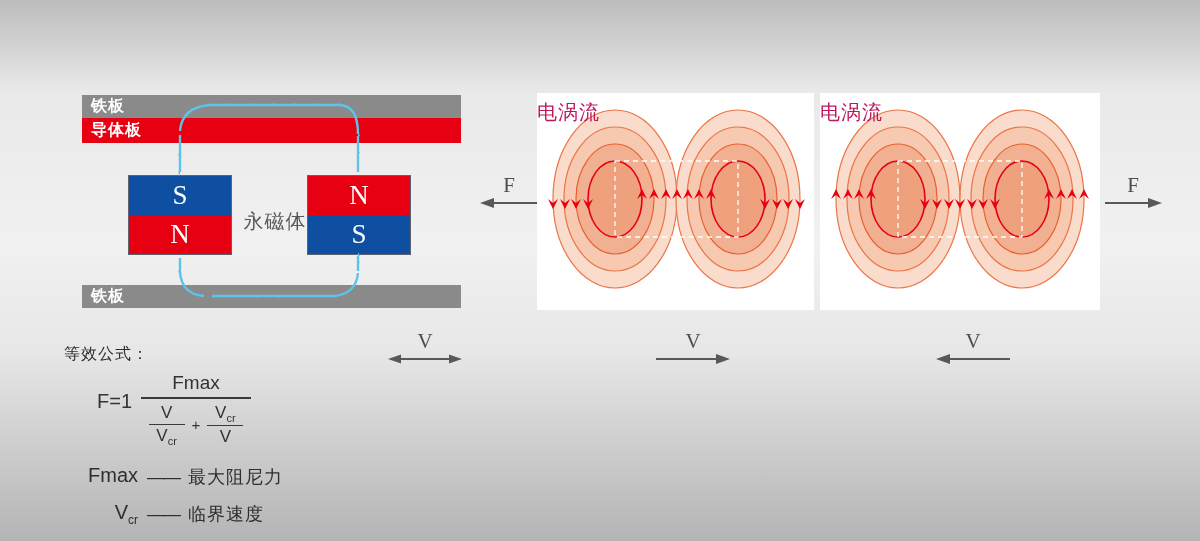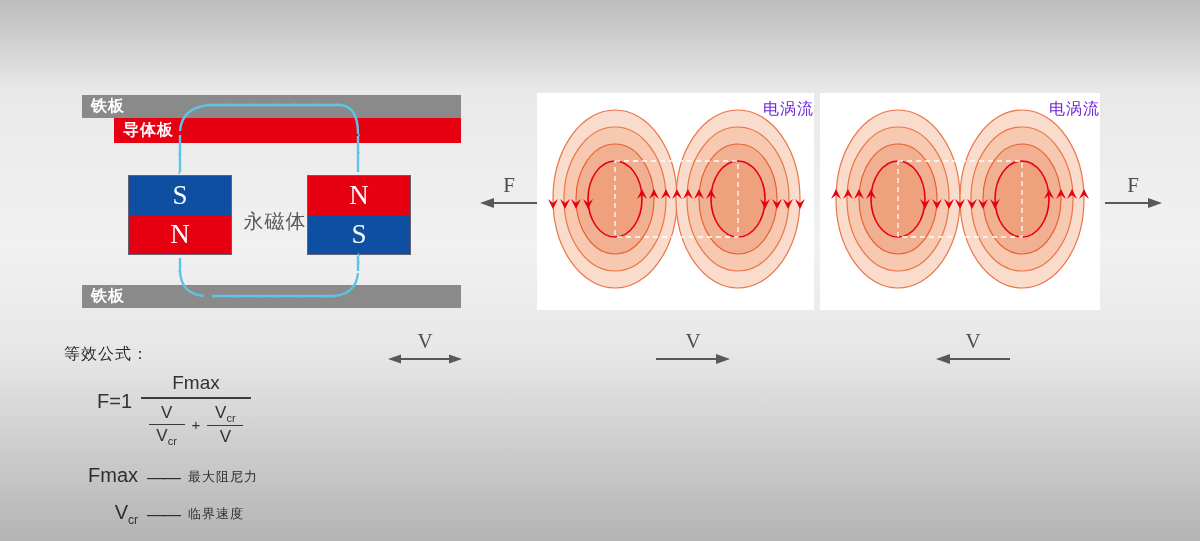--- a/index.html
+++ b/index.html
@@ -13,21 +13,21 @@
     background:linear-gradient(180deg,#bcbcbc 0%,#e9e9e9 17%,#f1f1f1 45%,#e7e7e7 65%,#b4b4b4 100%);
   }
   .intro {
     position:absolute; left:65px; top:53px;
     font-size:18px; color:#1f1f1f; letter-spacing:.5px;
   }
   
   .ldiag { position:absolute; left:82px; top:93px; width:379px; height:216px; }
   .bar { position:absolute; left:0; right:0; }
   .bar-top    { top:2px;   height:23px; background:#8a8a8a; }
-  .bar-cond   { top:25px;  height:25px; background:#e60012;margin-left:32px; }
+  .bar-cond   { top:25px;  height:25px; background:#e60012; }
   .bar-bottom { top:192px; height:23px; background:#8a8a8a; }
   .bar-label {
     position:absolute; left:9px; top:0; bottom:0;
     display:flex; align-items:center;
     color:#fff; font-weight:bold; font-size:16px; letter-spacing:1px;
   }
   .magnet {
     position:absolute; top:82px; width:104px; height:80px;
     border:1px solid rgba(50,50,70,.75);
   }
@@ -42,22 +42,22 @@
   .pm-label {
     position:absolute; left:158px; top:115px; width:70px; text-align:center;
     font-size:20px; color:#595757; letter-spacing:1px;
   }
   .fluxsvg { position:absolute; left:0; top:0; width:379px; height:216px; }
   
   .panel { position:absolute; top:93px; height:217px; background:#ffffff; }
   .panel-1 { left:537px; width:277px; }
   .panel-2 { left:820px; width:280px; }
   .panel-title {
-    position:absolute; top:6px; left:0; right:0; text-align:right;
-    font-size:16px; color:#6d28d9; letter-spacing:1px;
+    position:absolute; top:6px; left:0; right:0; text-align:left;
+    font-size:20px; color:#be185d; letter-spacing:1px;
   }
   .panel svg { position:absolute; left:0; top:0; }
   
   .arrowblk { position:absolute; text-align:center; }
   .arrowblk .albl {
     font-family:"Liberation Serif","DejaVu Serif",serif;
     font-size:21px; color:#4d4d4d; line-height:22px;
   }
   .f-left  { left:478px; top:174px; width:62px; }
   .f-right { left:1102px; top:174px; width:62px; }
@@ -73,21 +73,21 @@
   .fm-den  { display:flex; justify-content:center; align-items:flex-start; gap:7px; padding-top:4px; }
   .subfrac { width:36px; text-align:center; font-size:17px; }
   .subfrac .fm-bar { border-top:1.5px solid #3a3a3a; margin-top:1px; margin-bottom:1px; }
   sub { font-size:11px; }
   .fm-plus { font-size:15px; padding-top:13px; color:#333; }
   .legend-row { position:absolute; left:60px; display:flex; align-items:center; color:#2e2e2e; }
   .lg-1 { top:464px; } .lg-2 { top:501px; }
   .lg-sym  { width:78px; text-align:right; font-size:20px; }
   .lg-sym sub { font-size:12px; }
   .lg-dash { margin:0 9px; font-size:18px; letter-spacing:-2px; white-space:nowrap; }
-  .lg-mean { font-size:13px; letter-spacing:1px; }
+  .lg-mean { font-size:18px; letter-spacing:1px; }
 </style>
 </head>
 <body>
 
 <div class="stage">
 
 
   <div class="ldiag">
     <div class="bar bar-top">
       <span class="bar-label">铁板</span>

